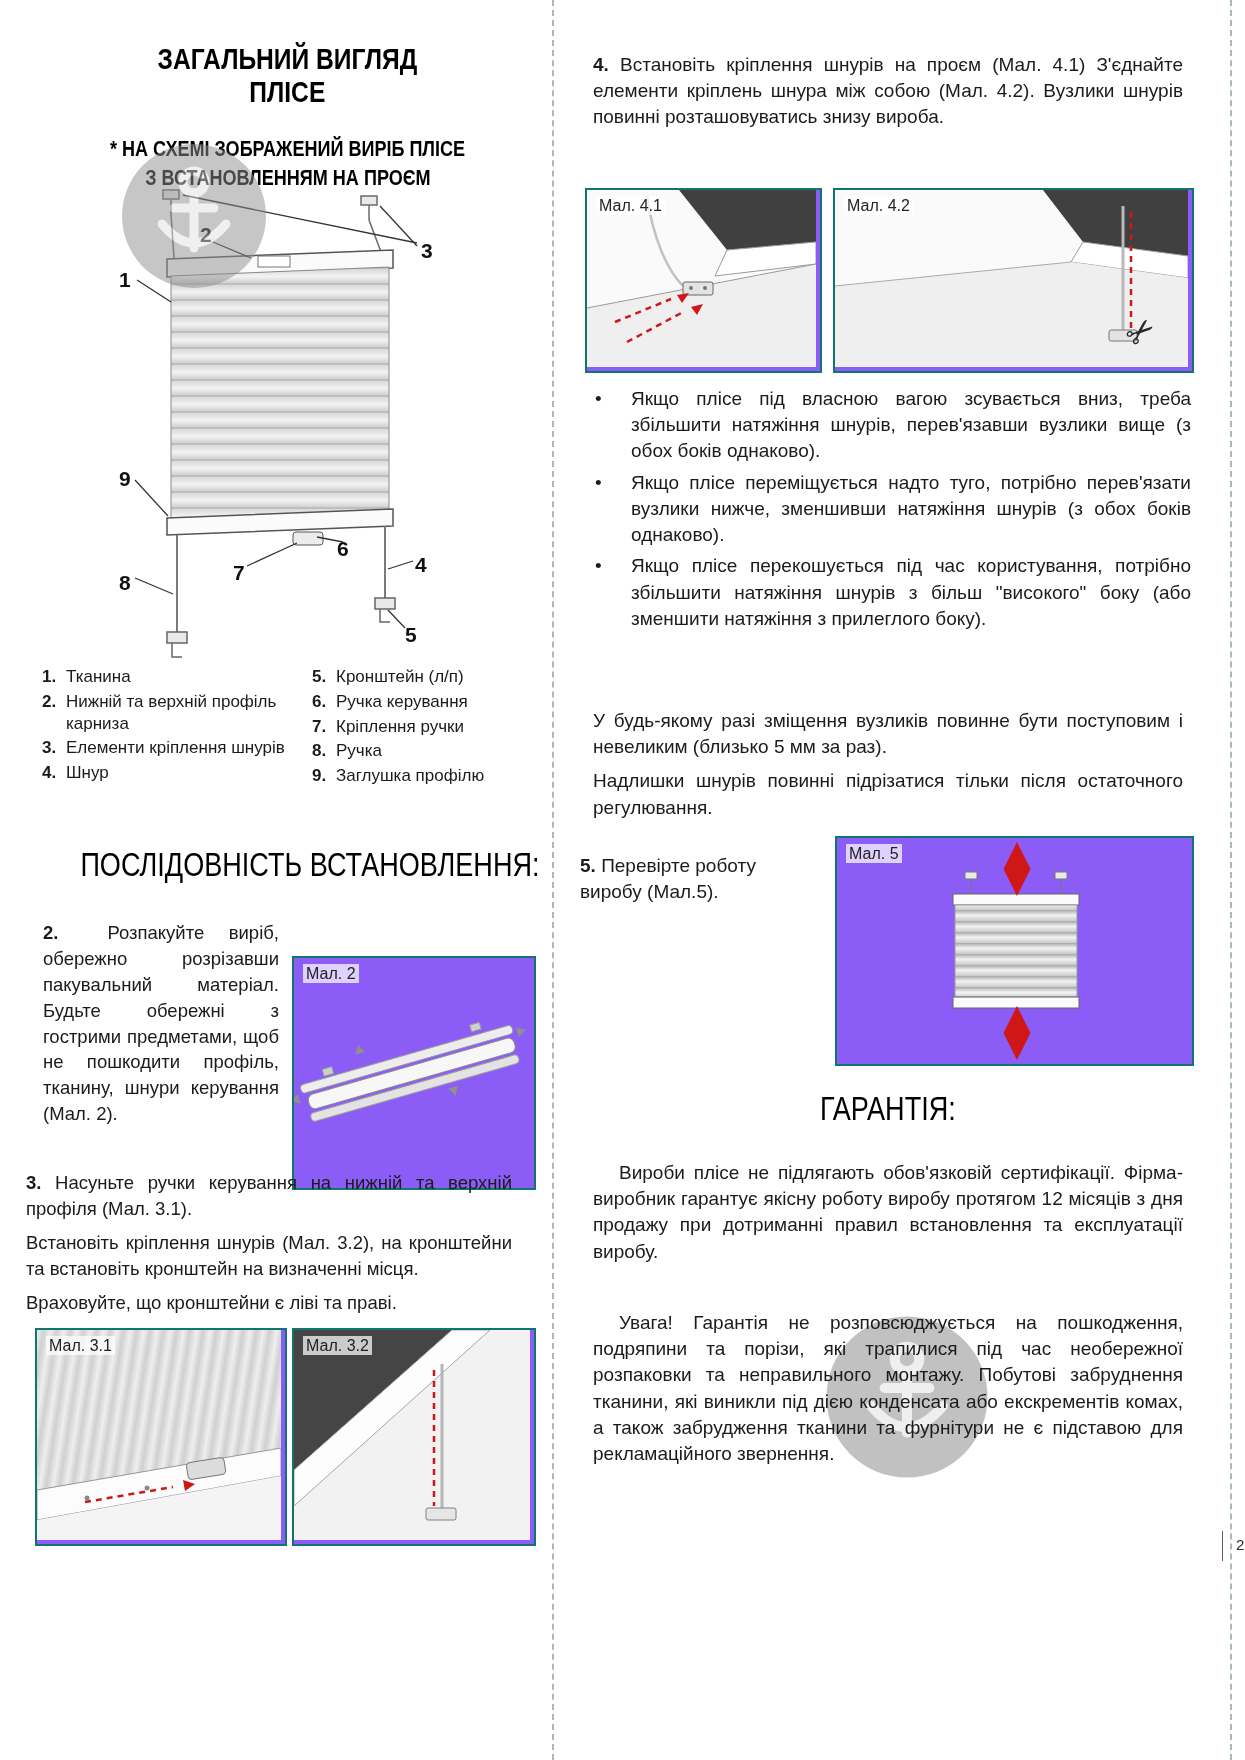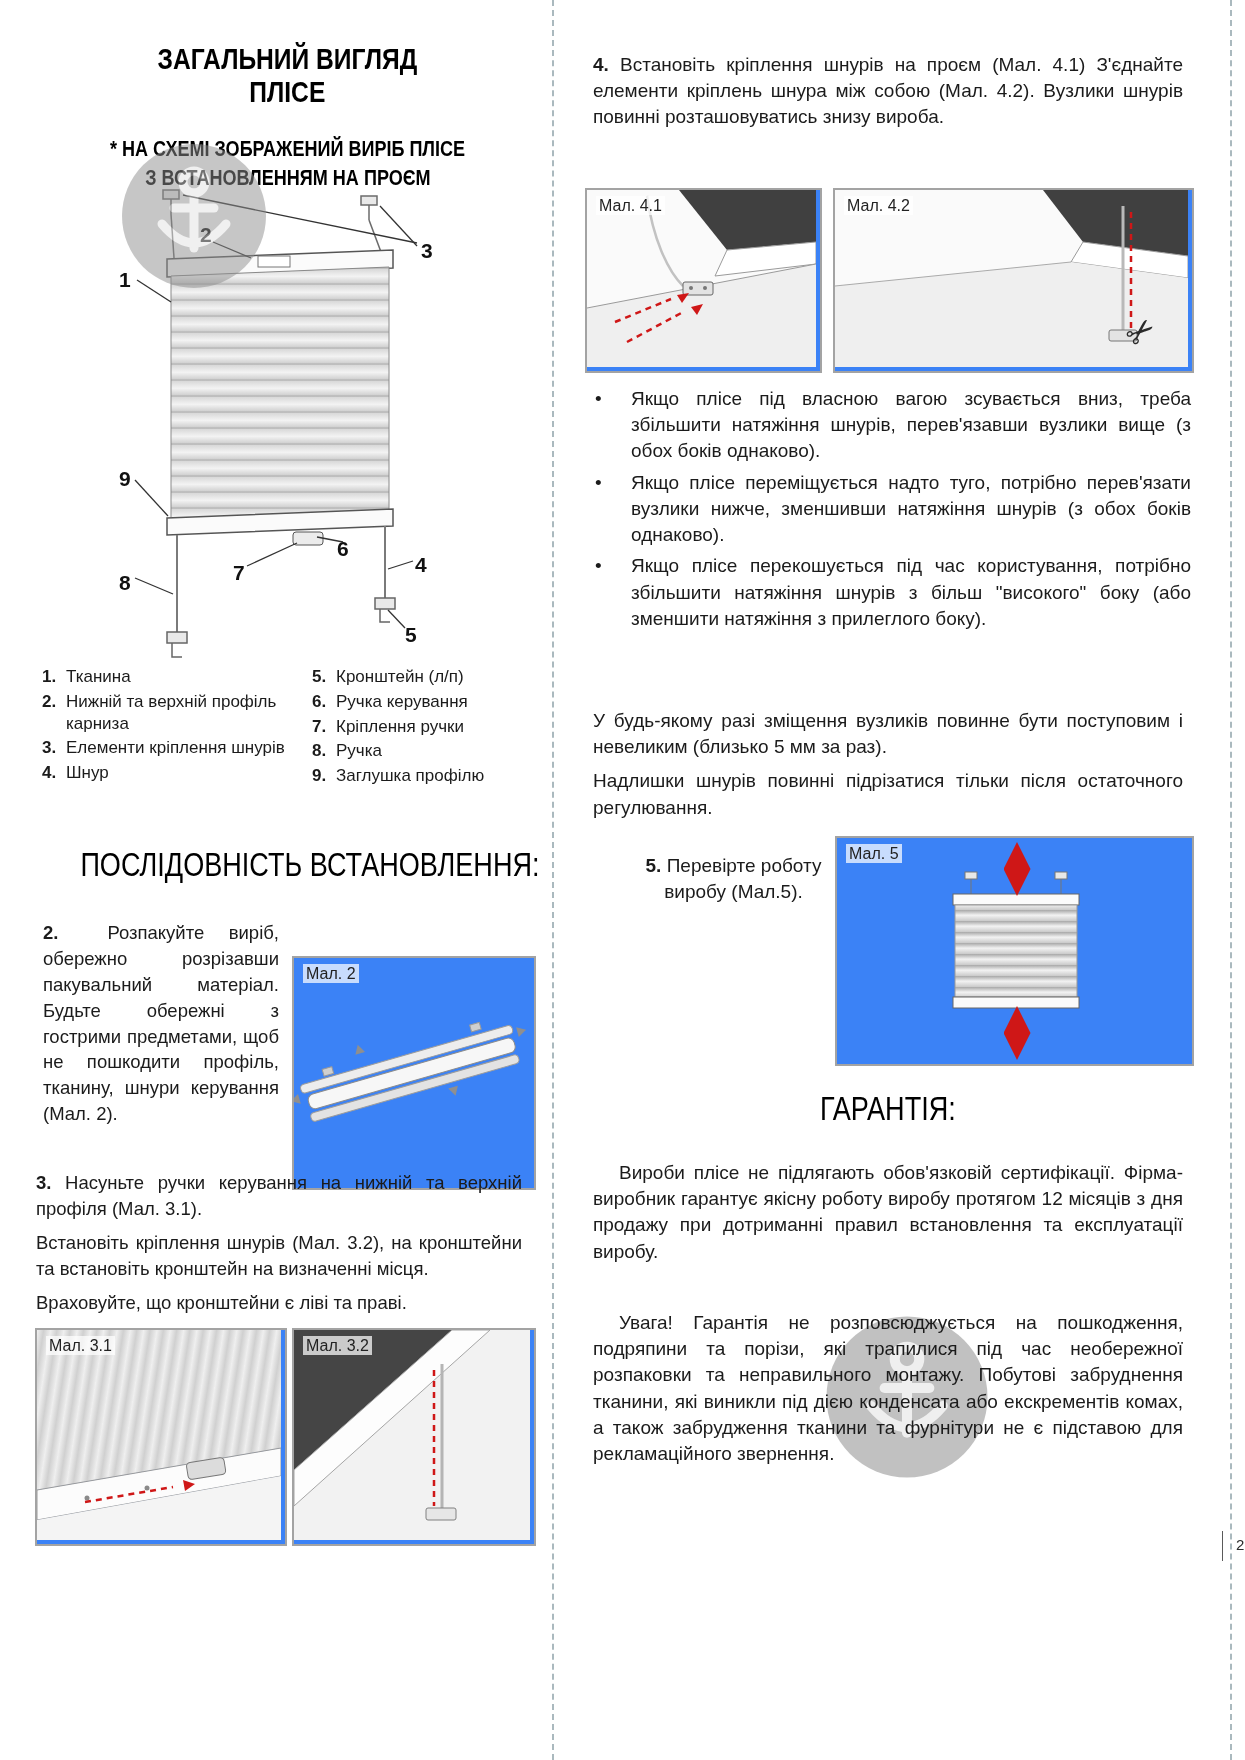--- a/index.html
+++ b/index.html
@@ -8,21 +8,21 @@
     font-family:"Liberation Sans","DejaVu Sans",sans-serif;color:#1b1b1b;overflow:hidden;
   }
   .abs{position:absolute}
   .divider{position:absolute;top:0;height:1760px;width:0;border-left:2px dashed #aab9be}
   .cond{display:inline-block;transform:scaleX(0.82);transform-origin:50% 50%;white-space:nowrap}
   .h-main{font-size:30px;font-weight:bold;line-height:1.1;text-align:center;color:#000}
   .h-note{font-size:22px;font-weight:bold;line-height:1.32;text-align:center;color:#000}
   .h-sec{font-size:33px;font-weight:normal;text-align:center;color:#000}
   .lt{font-size:18.5px;line-height:1.4;text-align:justify}
   .rt{font-size:19px;line-height:1.38;text-align:justify}
-  .fig{position:absolute;border:2px solid #a3a3a3;background:#3b82f6}
+  .fig{position:absolute;border:2px solid #0f766e;background:#8b5cf6}
   .fig svg{display:block}
   .fig-label{position:absolute;left:9px;top:6px;font-size:16px;color:#222;z-index:3;background:rgba(255,255,255,.72);padding:0 3px;line-height:1.2}
   .legend-col{position:absolute}
   .legend-item{display:flex;font-size:17px;line-height:1.28;margin-bottom:3px}
   .legend-item b{flex:0 0 24px;width:24px}
   .bullet{position:relative;padding-left:46px;margin-bottom:5px}
   .bullet::before{content:"\2022";position:absolute;left:10px;top:0;font-size:19px;color:#1b1b1b}
   .pgnum{position:absolute;left:1236px;top:1536px;font-size:15px;color:#2b2b2b}
   .ftick{position:absolute;left:1222px;top:1531px;width:0;height:30px;border-left:1.5px solid #5a5a5a}
   .wm{pointer-events:none}
@@ -170,21 +170,21 @@
       <rect x="34" y="87" width="10" height="7" fill="#cfcfcf" stroke="#999"></rect>
       <rect x="188" y="85" width="10" height="7" fill="#cfcfcf" stroke="#999"></rect>
       <path d="M4,104 l-9,5 9,5 z" fill="#8f8f8f"></path>
       <path d="M232,100 l9,5 -9,5 z" fill="#8f8f8f"></path>
       <path d="M70,82 l5,-9 5,9 z" fill="#8f8f8f"></path>
       <path d="M150,140 l5,9 5,-9 z" fill="#8f8f8f"></path>
     </g>
   </svg>
 </div>
 
-<div class="abs lt" style="left:28px;top:1162px;width:502px">
+<div class="abs lt" style="left:18px;top:1162px;width:502px">
   <p><b>3.</b> <span>Насуньте ручки керування на нижній та верхній профіля (Мал. 3.1).</span></p>
   <p>Встановіть кріплення шнурів (Мал. 3.2), на кронштейни та встановіть кронштейн на визначенні місця.</p>
   <p>Враховуйте, що кронштейни є ліві та праві.</p>
 </div>
 
 <div class="fig" style="left:35px;top:1328px;width:248px;height:214px">
   <div class="fig-label">Мал. 3.1</div>
   <svg width="244" height="210" viewBox="0 0 244 210">
     <defs>
       <linearGradient id="pg31" x1="0" y1="0" x2="13" y2="2" gradientUnits="userSpaceOnUse" spreadMethod="repeat">
@@ -261,21 +261,21 @@
   <div class="bullet">Якщо плісе під власною вагою зсувається вниз, треба збільшити натяжіння шнурів, перев'язавши вузлики вище (з обох боків однаково).</div>
   <div class="bullet">Якщо плісе переміщується надто туго, потрібно перев'язати вузлики нижче, зменшивши натяжіння шнурів (з обох боків однаково).</div>
   <div class="bullet">Якщо плісе перекошується під час користування, потрібно збільшити натяжіння шнурів з більш "високого" боку (або зменшити натяжіння з прилеглого боку).</div>
 </div>
 
 <div class="abs rt" style="left:585px;top:700px;width:606px">
   <p>У будь-якому разі зміщення вузликів повинне бути поступовим і невеликим (близько 5 мм за раз).</p>
   <p>Надлишки шнурів повинні підрізатися тільки після остаточного регулювання.</p>
 </div>
 
-<div class="abs rt" style="left:611px;top:845px;width:245px;text-align:center">
+<div class="abs rt" style="left:572px;top:845px;width:245px;text-align:left">
   <p><b>5.</b> <span>Перевірте роботу виробу (Мал.5).</span></p>
 </div>
 
 <div class="fig" style="left:835px;top:836px;width:355px;height:226px">
   <div class="fig-label">Мал. 5</div>
   <svg width="351" height="222" viewBox="0 0 351 222">
     <defs>
       <linearGradient id="pg5" x1="0" y1="0" x2="0" y2="11" gradientUnits="userSpaceOnUse" spreadMethod="repeat">
         <stop offset="0" stop-color="#f4f4f4"></stop>
         <stop offset="0.5" stop-color="#cdcdcd"></stop>

